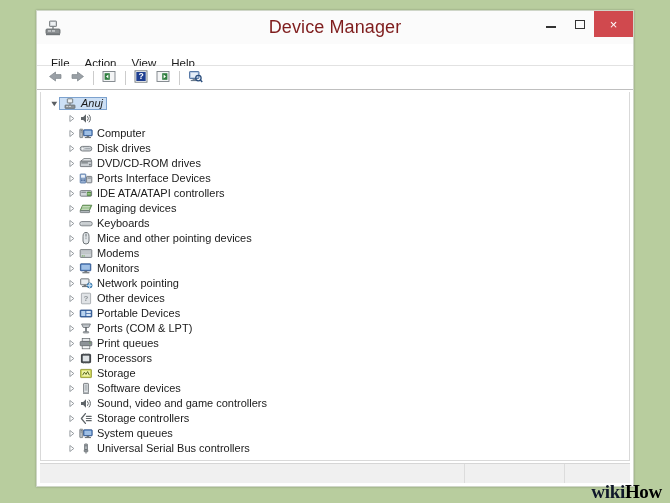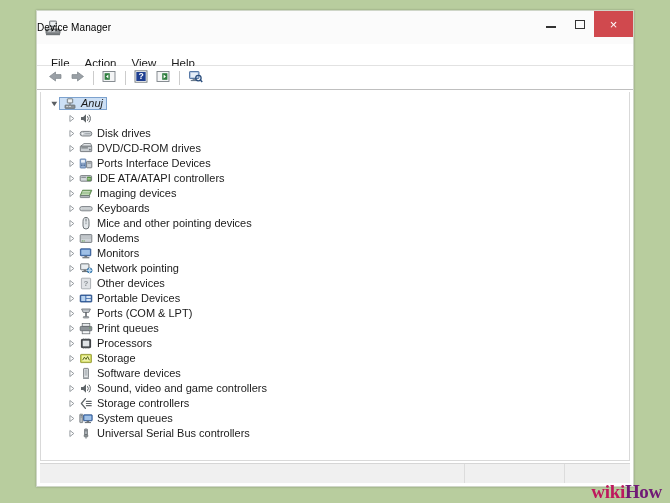--- a/index.html
+++ b/index.html
@@ -44,23 +44,23 @@
   #app-icon {
     position: absolute;
     left: 6px;
     top: 6px;
     width: 20px;
     height: 20px;
   }
   #title-text {
     position: absolute;
     left: 0; right: 0;
-    text-align: left;
-    font-size: 10px;
-    color: #000000;
+    text-align: center;
+    font-size: 18px;
+    color: #7f1d1d;
     letter-spacing: 0.1px;
     line-height: 33px;
     pointer-events: none;
   }
   .wbtn {
     position: absolute;
     top: 0;
     height: 26px;
     width: 30px;
     display: flex;
@@ -360,20 +360,39 @@
           </span>
         </div>
         <div class="row child">
           <span class="twisty">
             <svg width="9" height="9" viewBox="0 0 9 9">
               <path d="M2.9 1.5 L6.8 4.5 L2.9 7.5 Z" fill="none" stroke="#8d9398" stroke-width="0.9" stroke-linejoin="round"></path>
             </svg>
           </span>
           <span class="row-icon">
             <svg width="14" height="13" viewBox="0 0 14 13">
+              <rect x="0.8" y="2.2" width="3" height="8.4" rx="0.5" fill="#b9bfc4" stroke="#5f6569" stroke-width="0.7"></rect>
+              <rect x="1.6" y="3.2" width="1.4" height="0.8" fill="#6f7579"></rect>
+              <rect x="1.6" y="4.6" width="1.4" height="0.8" fill="#6f7579"></rect>
+              <rect x="4.6" y="2.8" width="8.6" height="6" rx="0.6" fill="#3d6fb5" stroke="#2b4f86" stroke-width="0.8"></rect>
+              <rect x="5.4" y="3.6" width="7" height="4.4" fill="#9fc0e6"></rect>
+              <rect x="7.6" y="8.8" width="2.6" height="1.2" fill="#6f7579"></rect>
+              <rect x="5.8" y="10" width="6.2" height="1.1" fill="#6f7579"></rect>
+            </svg>
+          </span>
+          <span class="row-label">Computer</span>
+        </div>
+        <div class="row child">
+          <span class="twisty">
+            <svg width="9" height="9" viewBox="0 0 9 9">
+              <path d="M2.9 1.5 L6.8 4.5 L2.9 7.5 Z" fill="none" stroke="#8d9398" stroke-width="0.9" stroke-linejoin="round"></path>
+            </svg>
+          </span>
+          <span class="row-icon">
+            <svg width="14" height="13" viewBox="0 0 14 13">
               <rect x="1.2" y="4.4" width="11.6" height="4.6" rx="2.2" fill="#cfd4d8" stroke="#5f6569" stroke-width="0.8"></rect>
               <ellipse cx="3.6" cy="6.7" rx="1.5" ry="1.5" fill="#f2f4f5" stroke="#9aa0a5" stroke-width="0.5"></ellipse>
               <rect x="6.2" y="6.2" width="5.2" height="1" fill="#9aa0a5"></rect>
             </svg>
           </span>
           <span class="row-label">Disk drives</span>
         </div>
         <div class="row child">
           <span class="twisty">
             <svg width="9" height="9" viewBox="0 0 9 9">
@@ -697,13 +716,13 @@
       </div>
   </div>
 
   <div id="statusbar">
     <div class="status-cell" id="status-main"></div>
     <div class="status-cell" id="status-two"></div>
     <div class="status-cell" id="status-three"></div>
   </div>
 </div>
 
-<div id="watermark"><span id="wm-wiki" style="color: #be185d;">wiki</span><span id="wm-how" style="color: #701a75;">How</span></div>
+<div id="watermark"><span id="wm-wiki" style="color: #0f172a;">wiki</span><span id="wm-how" style="color: #000000;">How</span></div>
 
 </body></html>

